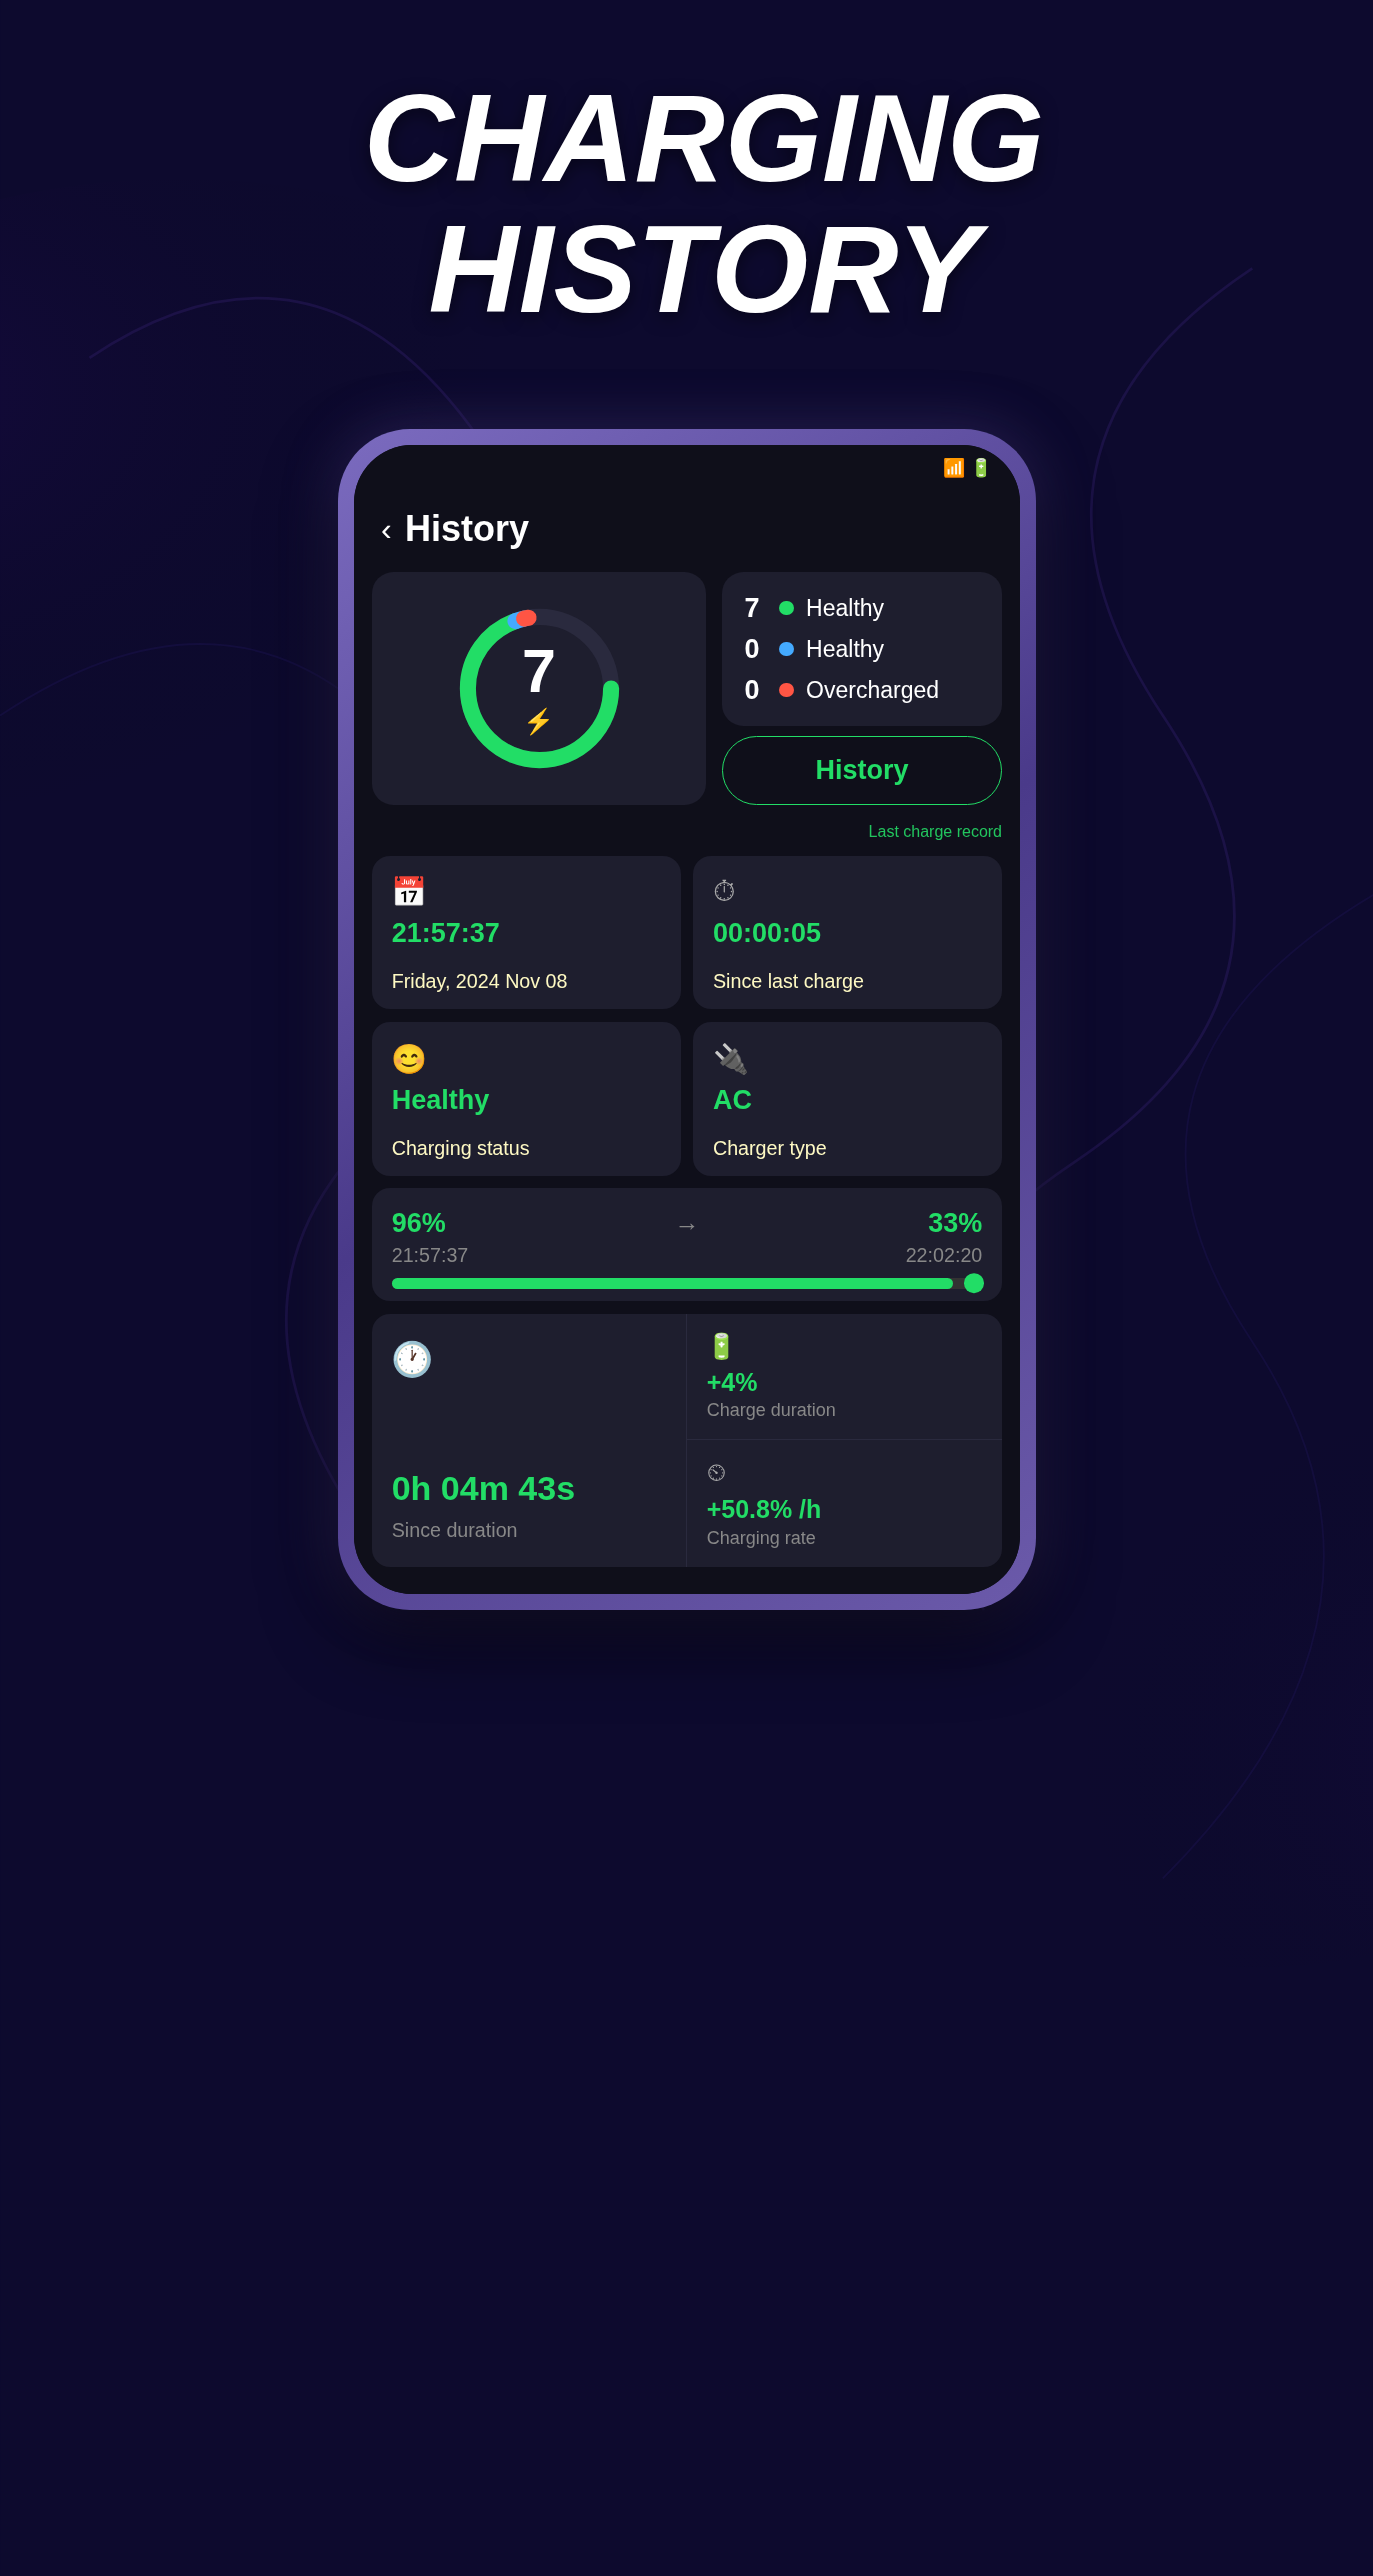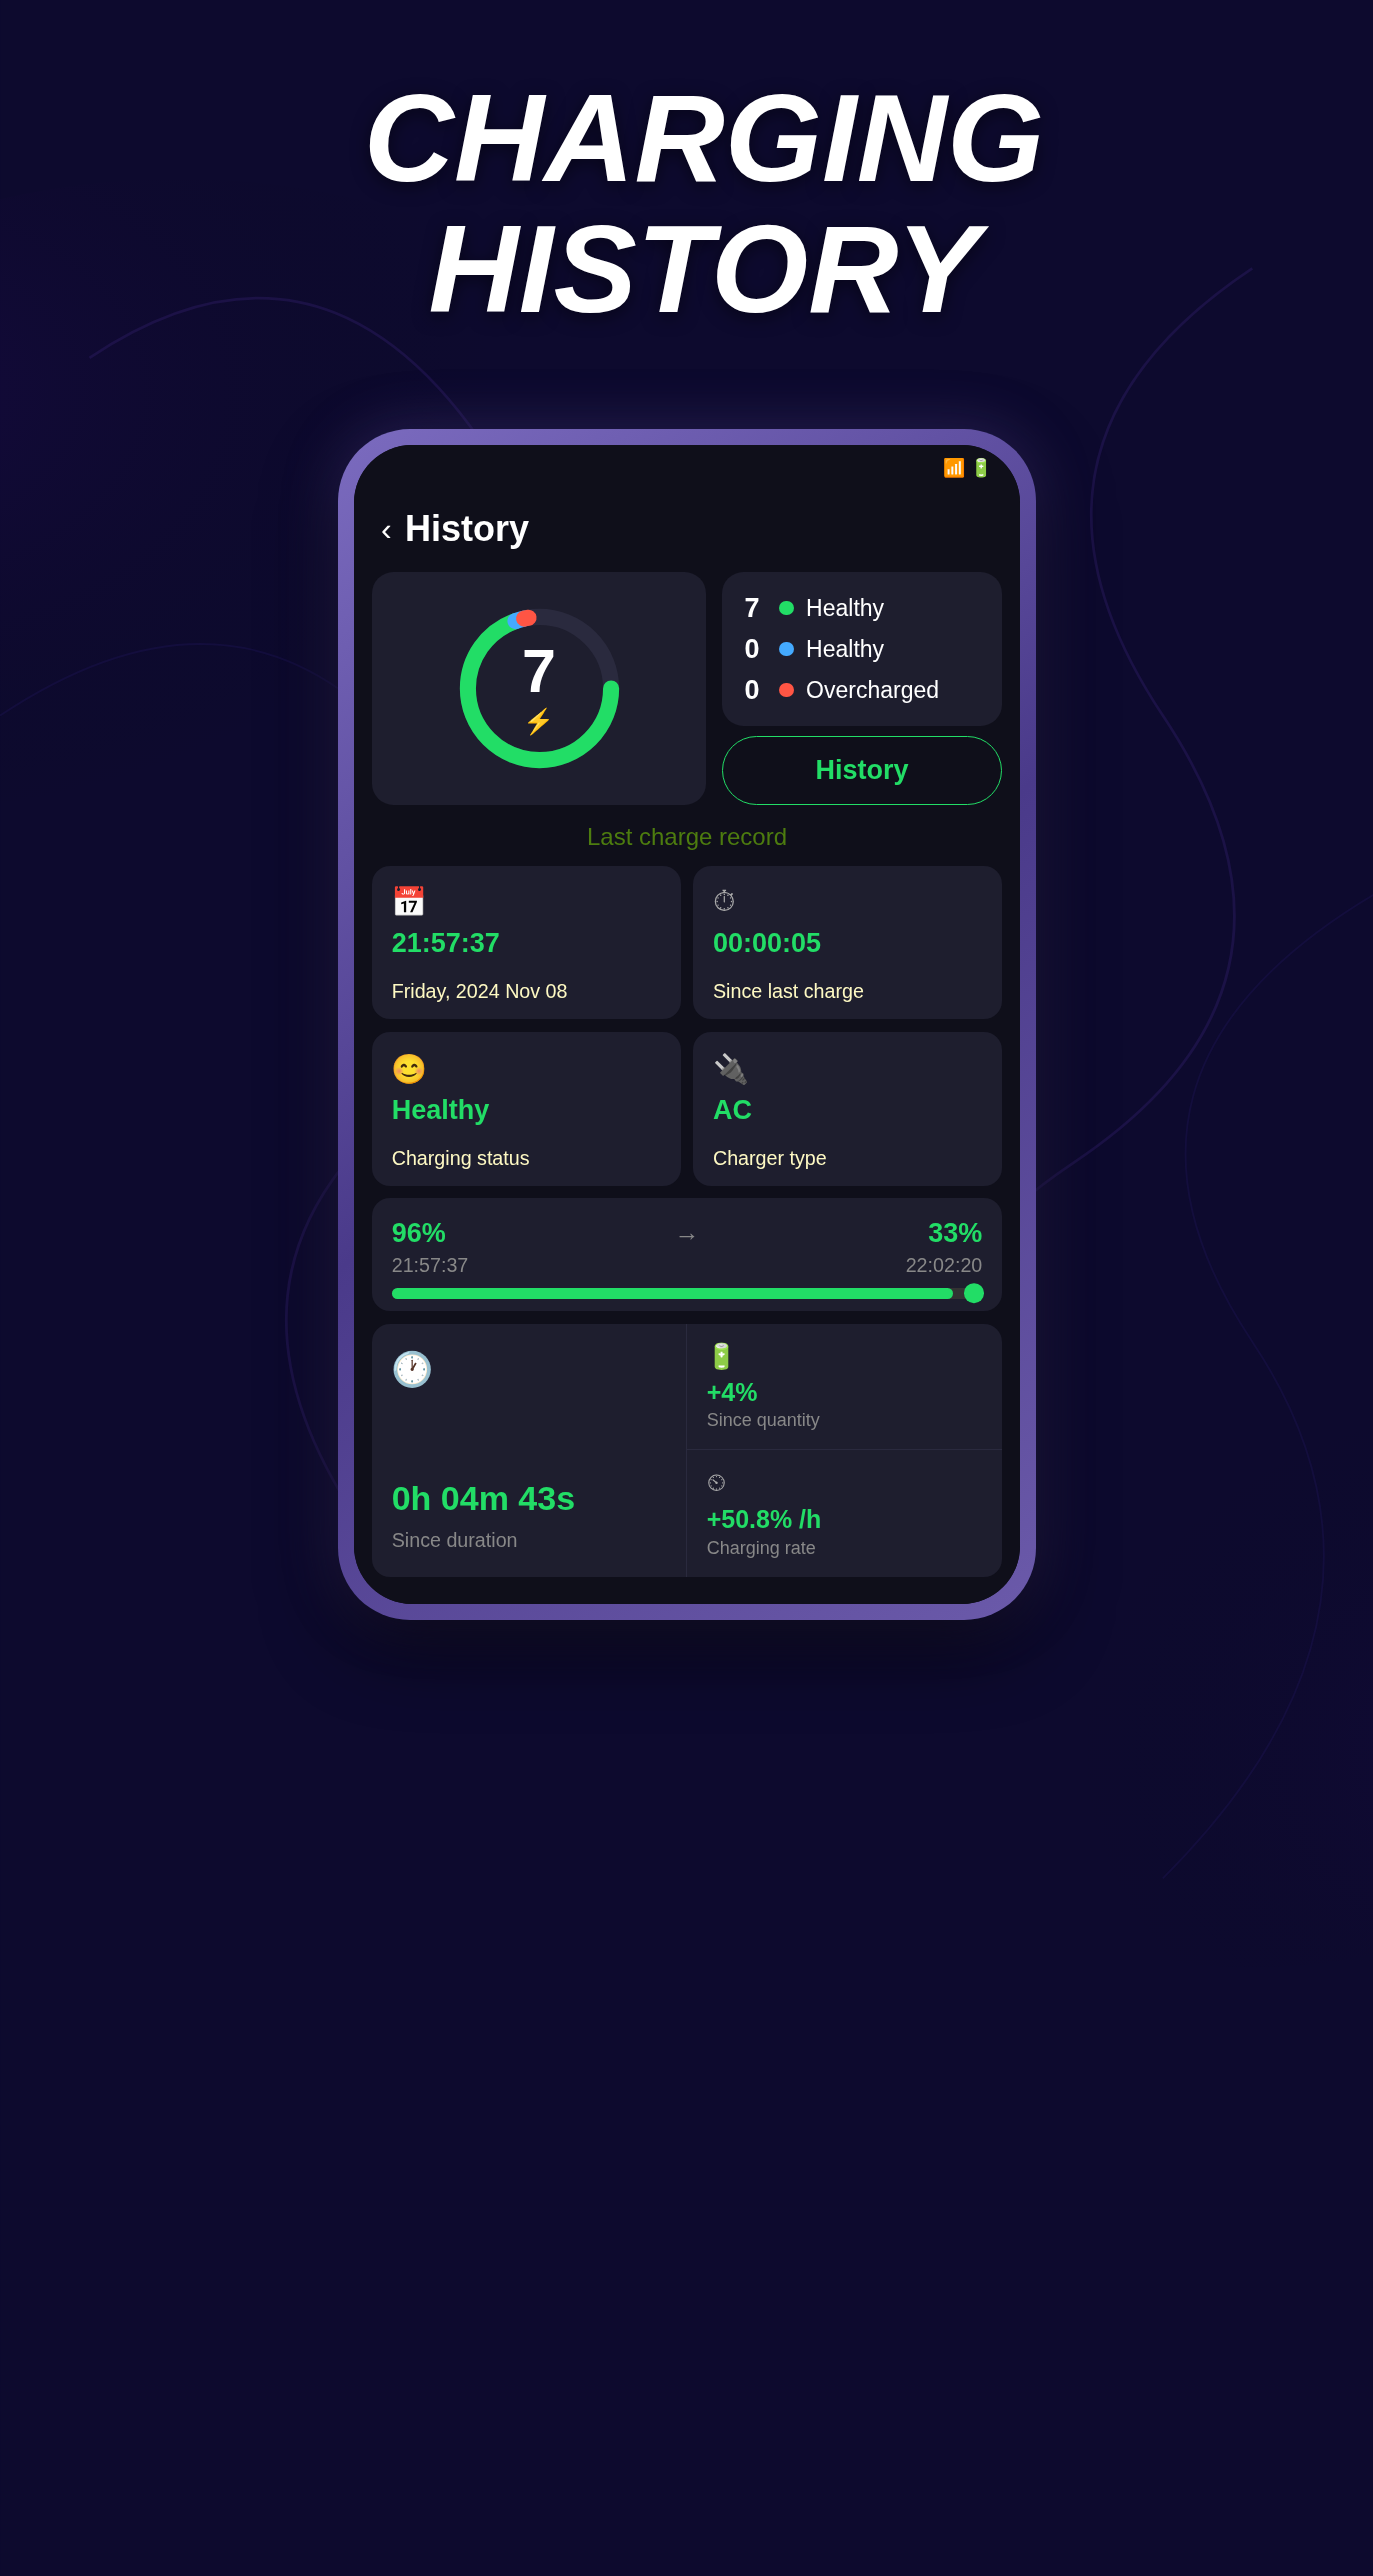--- a/index.html
+++ b/index.html
@@ -199,23 +199,23 @@
       font-size: 27px;
       font-weight: 600;
       padding: 18px;
       text-align: center;
       cursor: pointer;
       width: 100%;
     }
 
     
     .section-title {
-      text-align: center;
-      color: #4d7c0f;
-      font-size: 24px;
+      text-align: right;
+      color: #22c55e;
+      font-size: 16px;
       margin: 16px 0 14.3px;
     }
 
     
     .record-grid {
       display: grid;
       grid-template-columns: 1fr 1fr;
       gap: 12.5px;
       margin-bottom: 12.5px;
     }
@@ -529,21 +529,21 @@
               <div style="flex:1;"></div>
               <div class="duration-value">0h 04m 43s</div>
               <div class="duration-label">Since duration</div>
             </div>
           </div>
 
           <div class="right-bottom-cards">
             <div class="small-card">
               <div class="small-card-icon">🔋</div>
               <div class="small-card-value">+4%</div>
-              <div class="small-card-label">Since quantity</div>
+              <div class="small-card-label">Charge duration</div>
             </div>
             <div class="small-card">
               <div class="small-card-icon">⏲</div>
               <div class="small-card-value">+50.8% /h</div>
               <div class="small-card-label">Charging rate</div>
             </div>
           </div>
         </div>
 
       </div>

